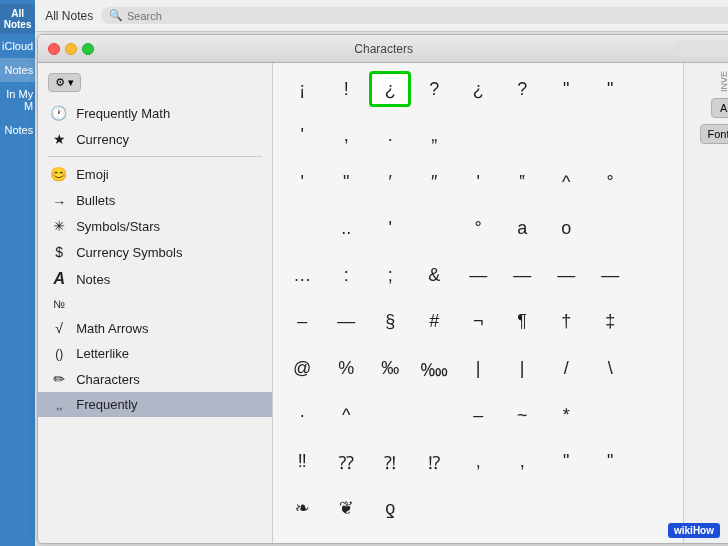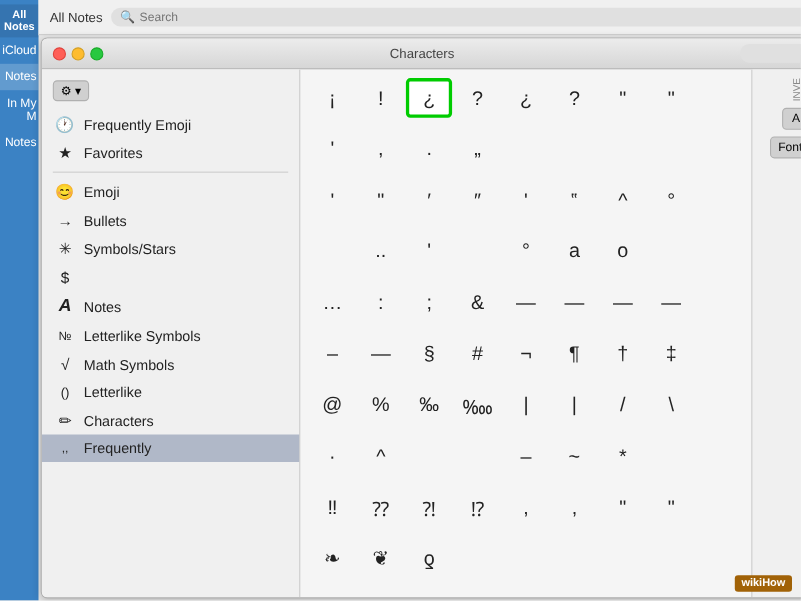--- a/index.html
+++ b/index.html
@@ -55,21 +55,21 @@
     .char-cell { display: flex; align-items: center; justify-content: center; width: 42px; height: 36px; font-size: 18px; cursor: pointer; border-radius: 3px; color: #222; border: 1px solid transparent; }
     .char-cell.selected { background: white; border: 3px solid #00cc00; border-radius: 4px; }
 
     
     .right-panel { width: 80px; background: #f0f0f0; border-left: 1px solid #ccc; display: flex; flex-direction: column; align-items: center; padding: 8px 4px; gap: 6px; }
     .inve-label { font-size: 9px; color: #888; writing-mode: vertical-rl; text-orientation: mixed; transform: rotate(180deg); }
     .panel-btn { background: #d0d0d0; border: 1px solid #b0b0b0; border-radius: 4px; padding: 3px 8px; font-size: 11px; cursor: pointer; }
     .font-btn { background: #d0d0d0; border: 1px solid #b0b0b0; border-radius: 4px; padding: 3px 6px; font-size: 11px; cursor: pointer; }
 
     
-    .wikihow-badge { position: absolute; bottom: 8px; right: 8px; background: #a16207; color: white; font-size: 10px; padding: 2px 6px; border-radius: 3px; font-weight: bold; }
+    .wikihow-badge { position: absolute; bottom: 8px; right: 8px; background: #1d4ed8; color: white; font-size: 10px; padding: 2px 6px; border-radius: 3px; font-weight: bold; }
   </style>
 </head>
 <body>
 
 <div class="outer">
 
   <div class="notes-sidebar">
     <div class="notes-header">All Notes</div>
     <div class="notes-sidebar-item">iCloud</div>
     <div class="notes-sidebar-item active">Notes</div>
@@ -102,53 +102,53 @@
 
       <div class="chars-content">
 
         <div class="chars-menu">
           <div class="gear-bar">
             <button class="gear-btn">⚙ ▾</button>
           </div>
 
           <div class="menu-item">
             <span class="icon">🕐</span>
-            <span>Frequently Emoji</span>
+            <span>Frequently Math</span>
           </div>
           <div class="menu-item">
             <span class="icon">★</span>
-            <span>Favorites</span>
+            <span>Currency</span>
           </div>
           <div class="menu-divider"></div>
           <div class="menu-item">
             <span class="icon">😊</span>
             <span>Emoji</span>
           </div>
           <div class="menu-item">
             <span class="icon">→</span>
             <span>Bullets</span>
           </div>
           <div class="menu-item">
             <span class="icon">✳</span>
             <span>Symbols/Stars</span>
           </div>
           <div class="menu-item">
             <span class="icon">$</span>
+            <span>Currency Symbols</span>
           </div>
           <div class="menu-item">
             <span class="icon" style="font-size:16px;font-style:italic;font-weight:bold;">A</span>
             <span>Notes</span>
           </div>
           <div class="menu-item">
             <span class="icon" style="font-size:11px;">№</span>
-            <span>Letterlike Symbols</span>
           </div>
           <div class="menu-item">
             <span class="icon">√</span>
-            <span>Math Symbols</span>
+            <span>Math Arrows</span>
           </div>
           <div class="menu-item">
             <span class="icon" style="font-size:12px;">()</span>
             <span>Letterlike</span>
           </div>
           <div class="menu-item">
             <span class="icon">✏</span>
             <span>Characters</span>
           </div>
           <div class="menu-item active">

